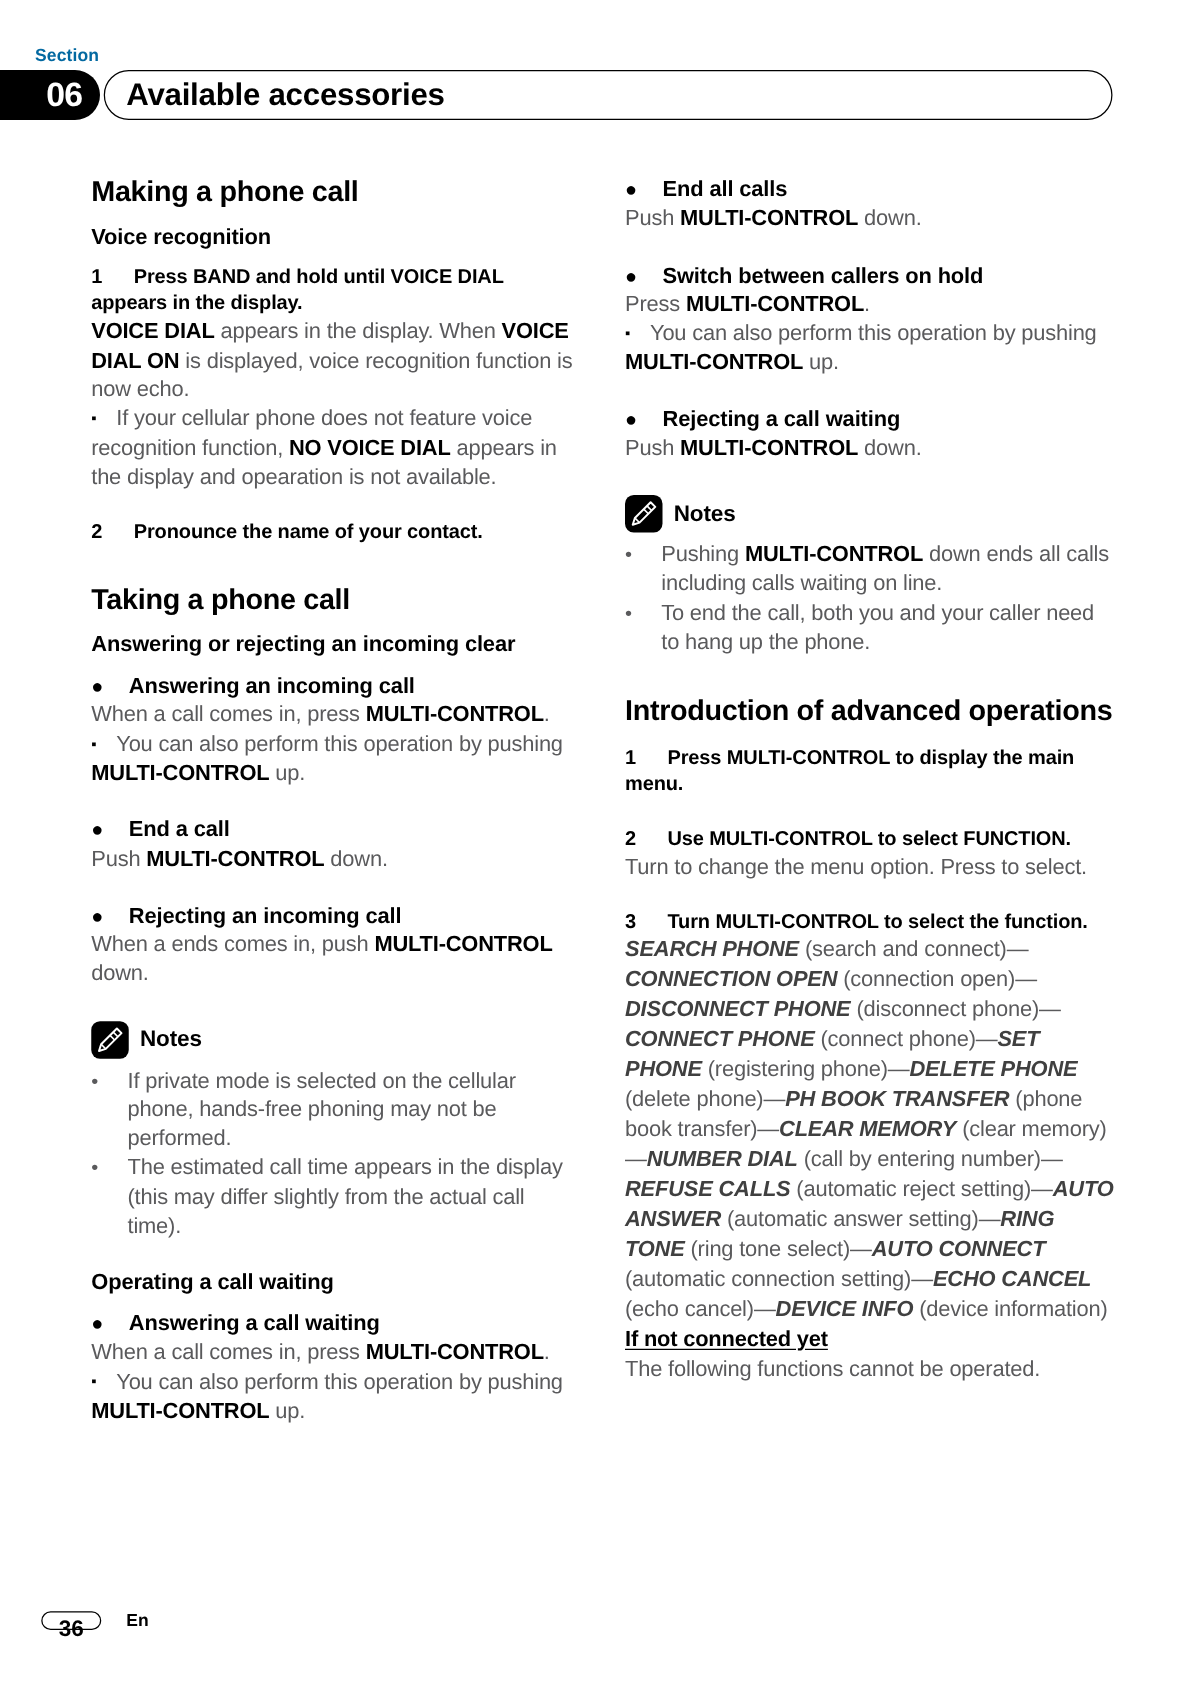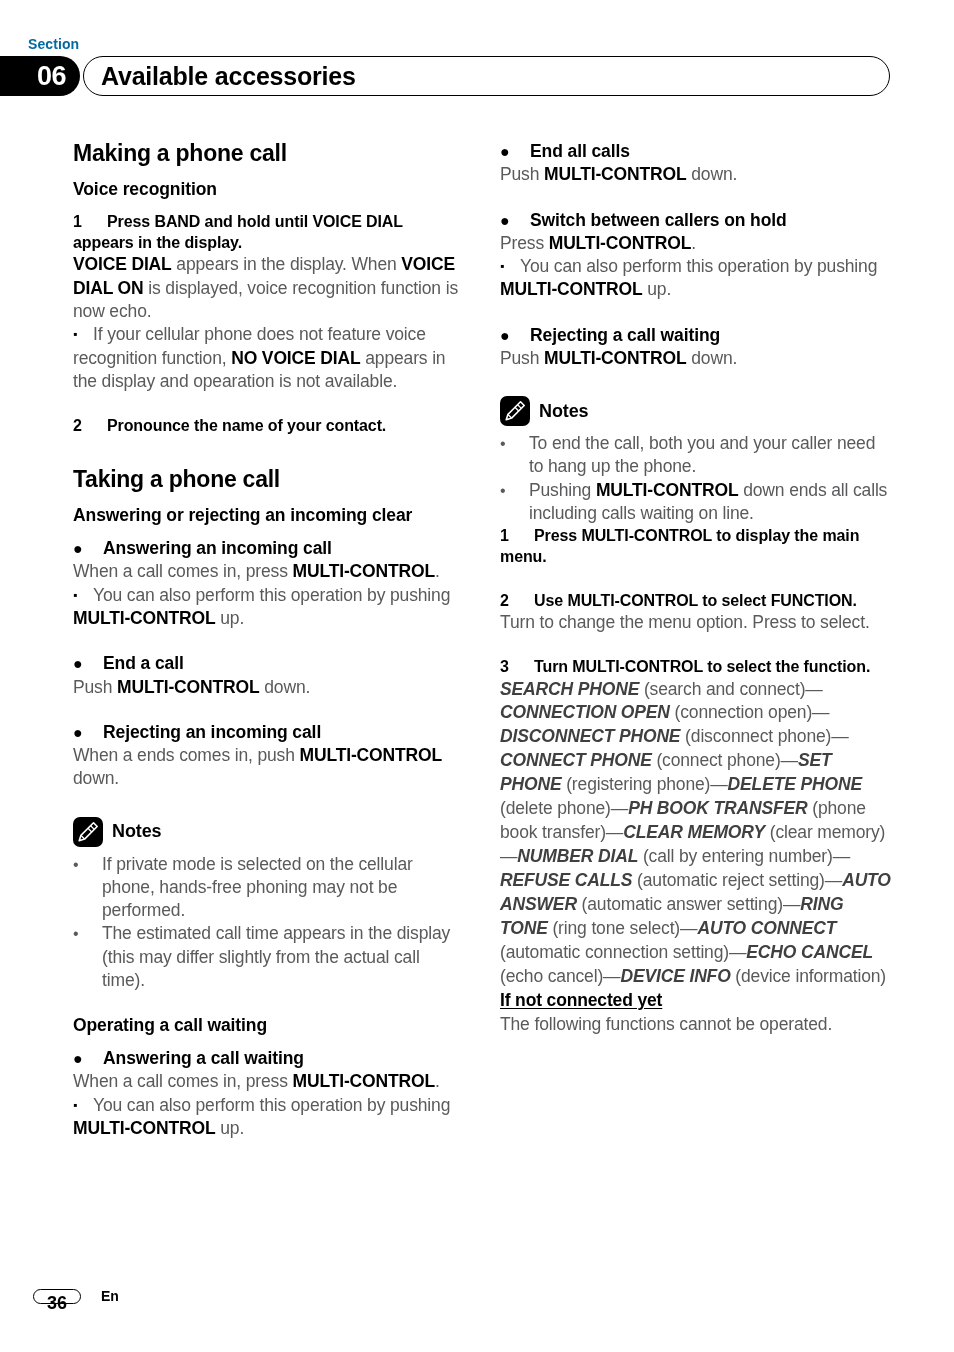--- a/index.html
+++ b/index.html
@@ -360,26 +360,27 @@
         <svg width="22" height="22" viewBox="0 0 22 22">
           <path d="M16.5 1.8 L20.2 5.5 L7.6 18.1 L2.2 19.8 L3.9 14.4 Z" fill="#000" stroke="#fff" stroke-width="1.6" stroke-linejoin="round"></path>
           <path d="M4.0 14.5 L7.5 18.0" stroke="#fff" stroke-width="1.3"></path>
           <path d="M13.6 4.7 L17.3 8.4" stroke="#fff" stroke-width="1.3"></path>
           <path d="M11.0 7.3 L14.7 11.0" stroke="#fff" stroke-width="1.3"></path>
         </svg>
       </span>
       <span class="notes-title">Notes</span>
     </div>
     <p class="note-item">
+      <span class="bdot">•</span><span>Pushing </span><b>MULTI-CONTROL</b><span> down ends all calls including calls waiting on line.</span>
+    </p>
+    <p class="note-item">
       <span class="bdot">•</span><span>To end the call, both you and your caller need to hang up the phone.</span>
     </p>
-    <p class="note-item">
-      <span class="bdot">•</span><span>Pushing </span><b>MULTI-CONTROL</b><span> down ends all calls including calls waiting on line.</span>
-    </p>
-
+
+    <div class="h1 spaced" style="margin-bottom:14px">Introduction of advanced operations</div>
 
     <div class="step">
       <span class="num">1</span><span>Press MULTI-CONTROL to display the main menu.</span>
     </div>
 
     <div class="step spaced">
       <span class="num">2</span><span>Use MULTI-CONTROL to select FUNCTION.</span>
     </div>
     <p class="body">Turn to change the menu option. Press to select.</p>
 

